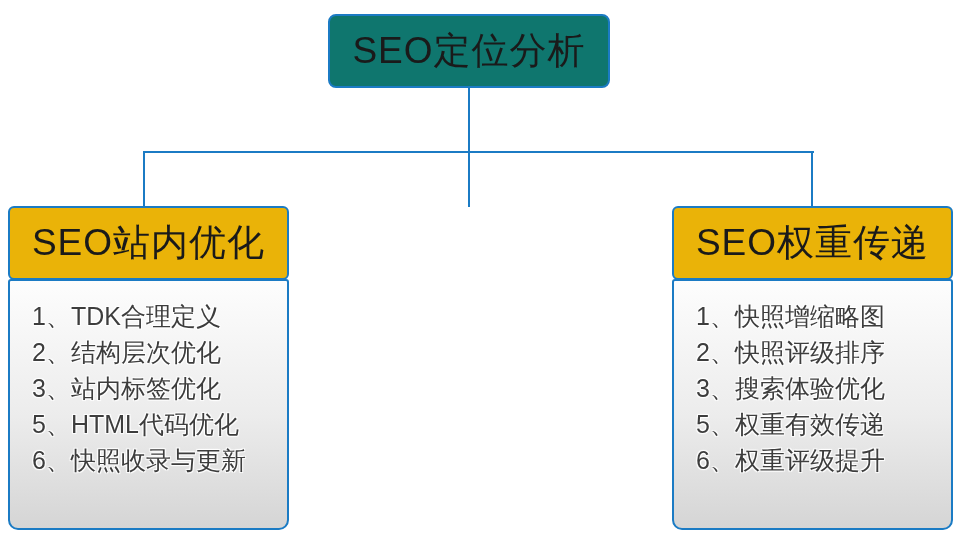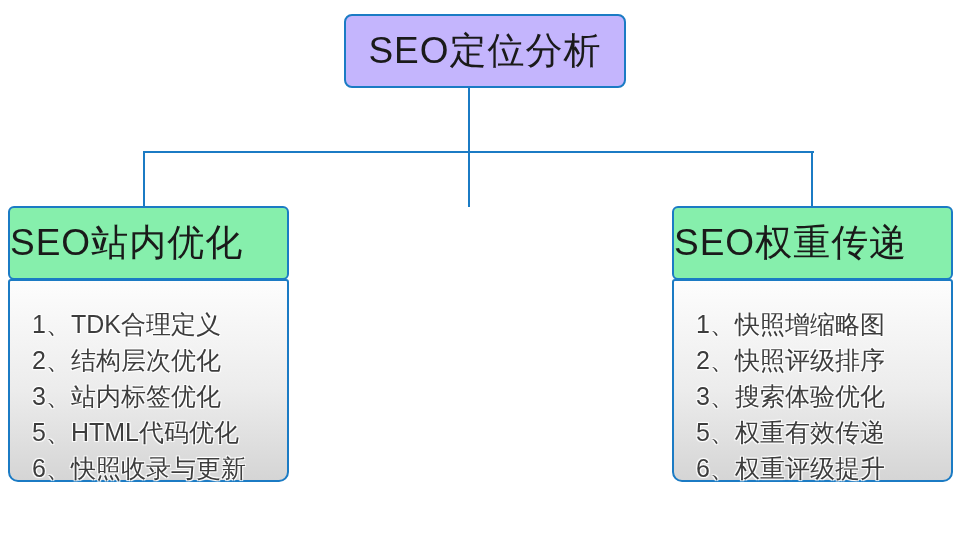--- a/index.html
+++ b/index.html
@@ -13,38 +13,38 @@
   html,body{margin:0;padding:0;background:#ffffff;}
   body{
     width:960px;height:550px;overflow:hidden;
     font-family:"Liberation Sans","DejaVu Sans",sans-serif;
   }
   .canvas{position:relative;width:960px;height:550px;background:#ffffff;}
 
   .line{position:absolute;background:var(--accent);}
 
   .top-box{
-    position:absolute;left:344px;top:14px;width:278px;height:70px;
-    border:2px solid var(--accent);border-radius:8px;background:#c4b5fd;
+    position:absolute;left:328px;top:14px;width:278px;height:70px;
+    border:2px solid var(--accent);border-radius:8px;background:#0f766e;
     display:flex;align-items:center;justify-content:center;
     font-size:37px;color:var(--title-text);letter-spacing:1px;
   }
 
   .column{position:absolute;top:206px;width:281px;}
   .col-header{
     box-sizing:border-box;width:281px;height:74px;
-    border:2px solid var(--accent);border-radius:6px;background:#86efac;
-    display:flex;align-items:center;
+    border:2px solid var(--accent);border-radius:6px;background:#eab308;
+    display:flex;align-items:center;justify-content:center;
     font-size:37px;color:var(--title-text);letter-spacing:1px;
   }
   .col-list{
-    box-sizing:border-box;width:281px;height:203px;margin-top:-1px;
+    box-sizing:border-box;width:281px;height:251px;margin-top:-1px;
     border:2px solid var(--accent);border-radius:3px 3px 10px 10px;
     background:linear-gradient(180deg,var(--grad-top) 0%,var(--grad-mid) 55%,var(--grad-bottom) 100%);
-    padding:25px 6px 10px 22px;
+    padding:17px 6px 10px 22px;
   }
   .list-item{
     height:36px;line-height:36px;font-size:25px;color:var(--item-text);
     white-space:nowrap;
     text-shadow:1px 1px 1px #ffffff,-1px -1px 1px #ffffff,1px -1px 1px #ffffff,-1px 1px 1px #ffffff;
   }
 </style>
 </head>
 <body>
 

